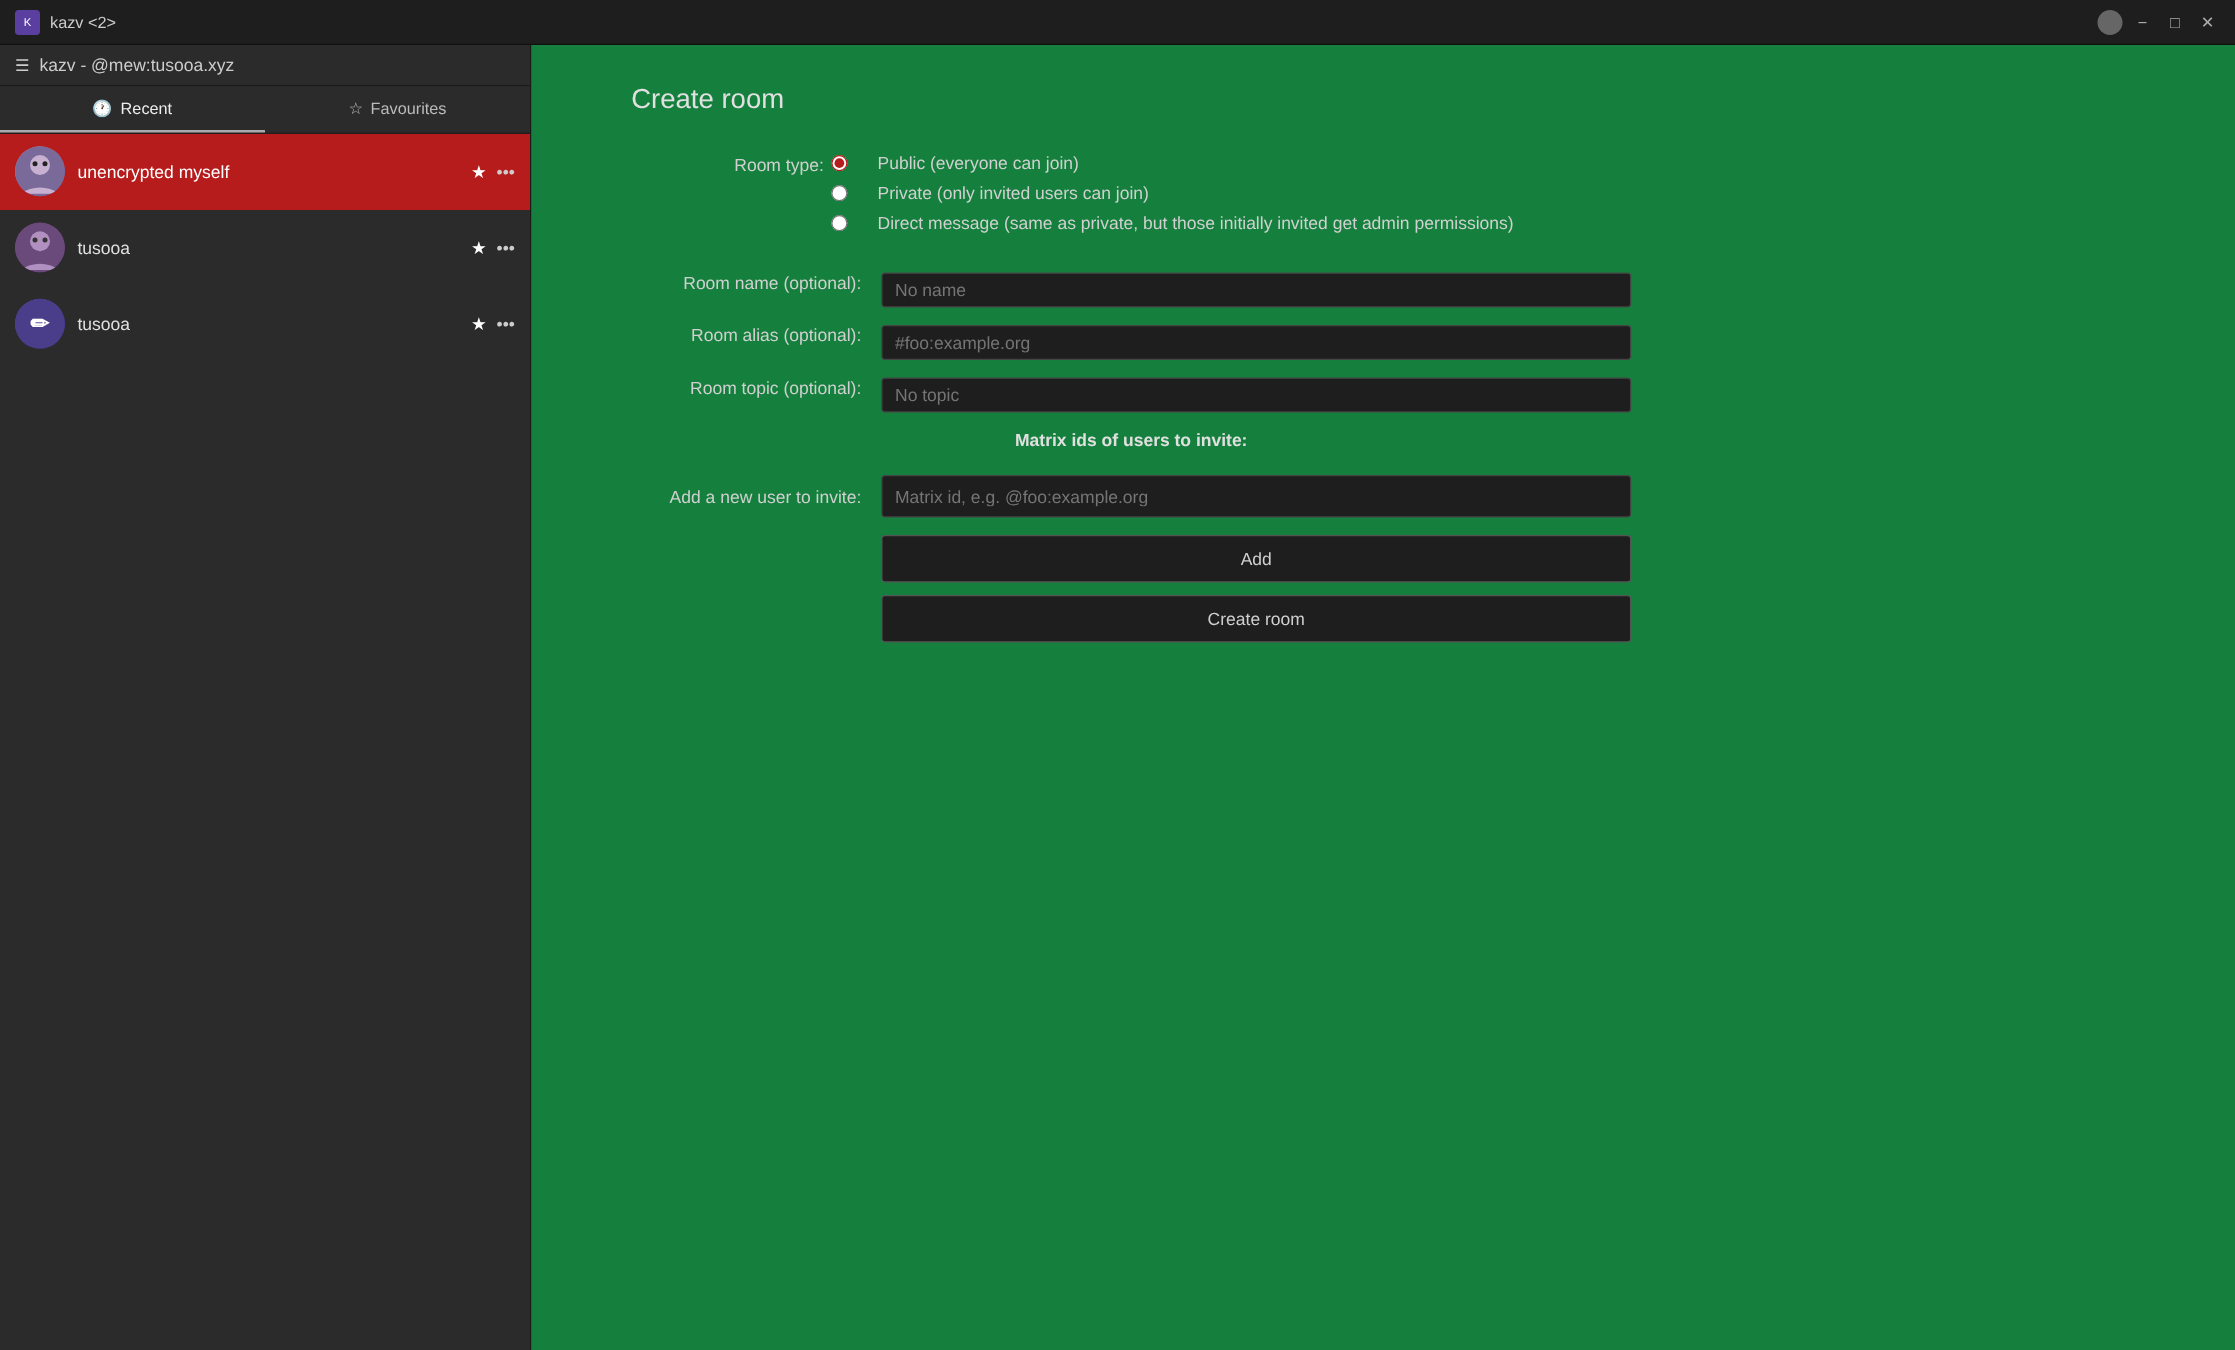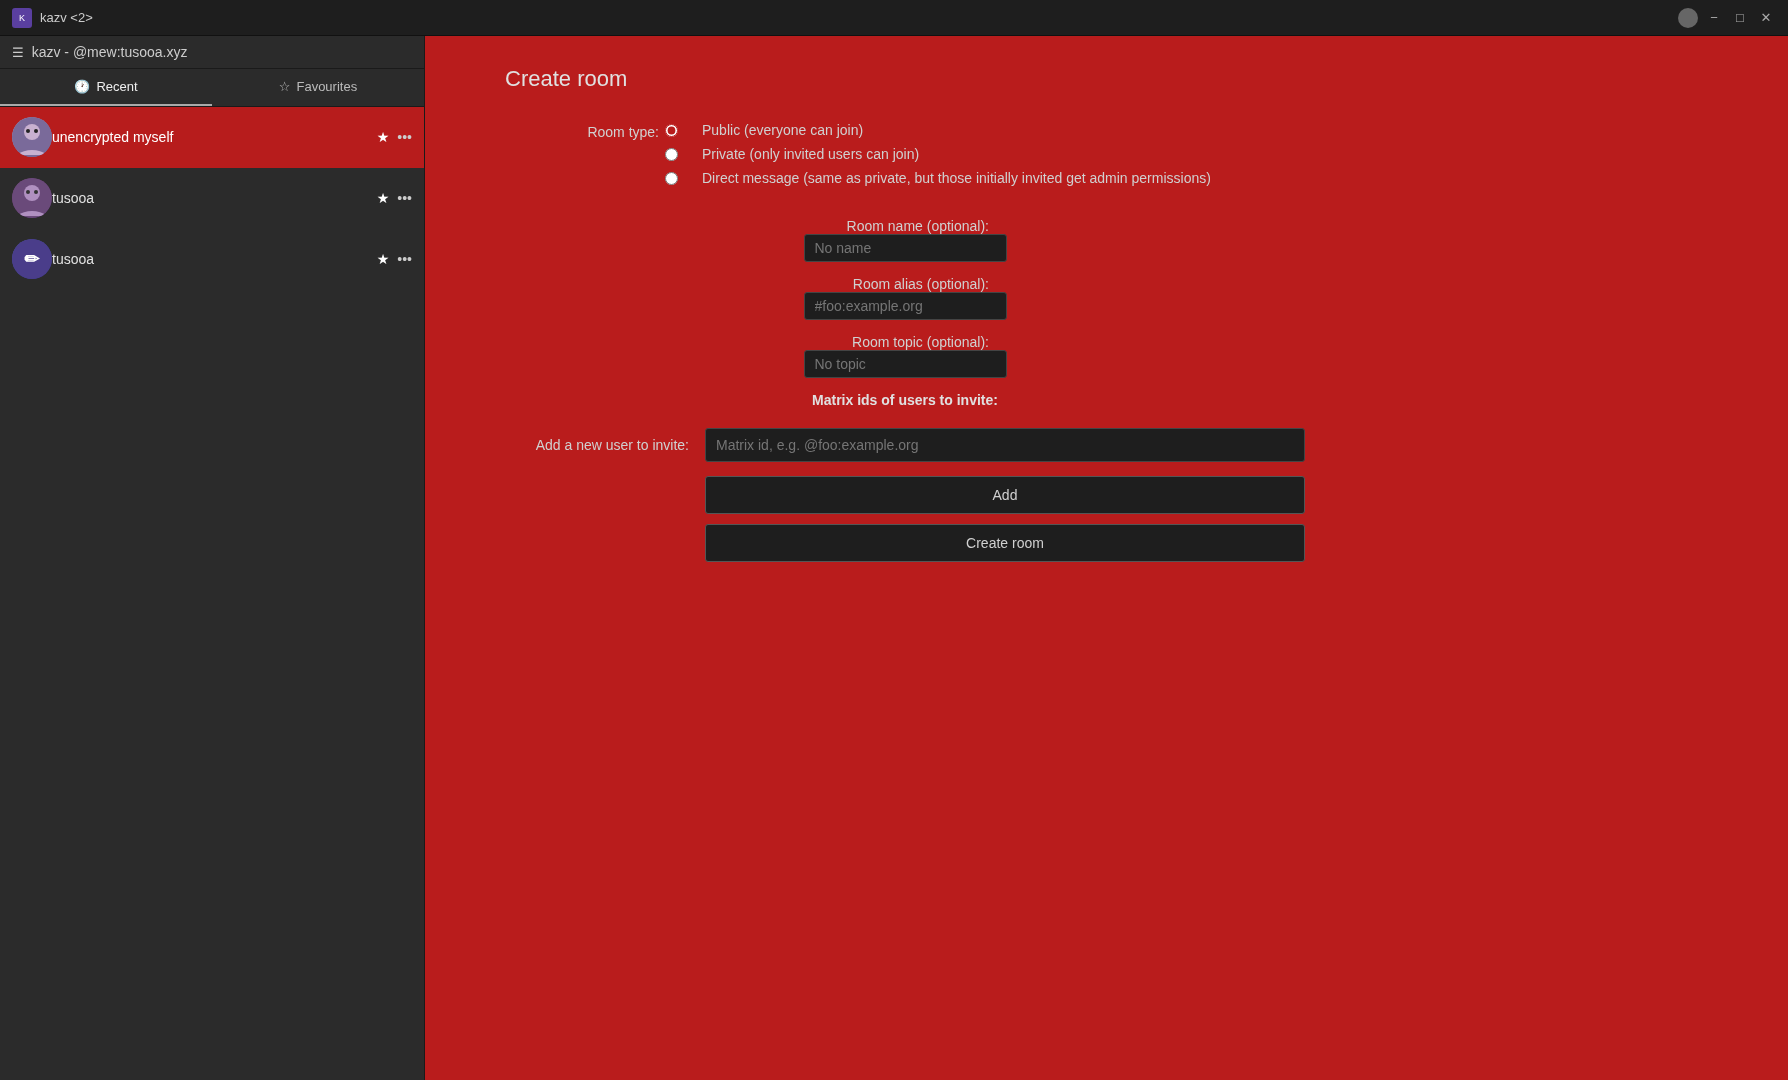--- a/index.html
+++ b/index.html
@@ -113,20 +113,21 @@
     .room-list {
       flex: 1;
       overflow-y: auto;
     }
 
     .room-item {
       display: flex;
       align-items: center;
       padding: 10px 12px;
       cursor: pointer;
+      gap: 10px;
       border-bottom: 1px solid transparent;
     }
     .room-item.active {
       background: #b71c1c;
     }
 
     .room-avatar {
       width: 40px;
       height: 40px;
       border-radius: 50%;
@@ -159,21 +160,21 @@
       font-size: 14px;
       cursor: pointer;
     }
     .star-icon.filled {
       color: #fff;
     }
 
     
     .content {
       flex: 1;
-      background: #b91c1c;
+      background: #15803d;
       padding: 30px 80px;
       overflow-y: auto;
     }
 
     .page-title {
       font-size: 22px;
       color: #e0e0e0;
       margin-bottom: 30px;
       font-weight: normal;
     }
@@ -209,23 +210,22 @@
       text-align: right;
       padding-right: 6px;
       color: #d0d0d0;
       font-size: 14px;
       padding-top: 2px;
     }
 
     
     .form-row {
       display: flex;
-      align-items: center;
+      align-items: flex-start;
       margin-bottom: 14px;
-      flex-direction: column;
     }
     .form-label {
       min-width: 200px;
       text-align: right;
       padding-right: 16px;
       color: #d0d0d0;
       font-size: 14px;
       flex-shrink: 0;
     }
     .form-input {

